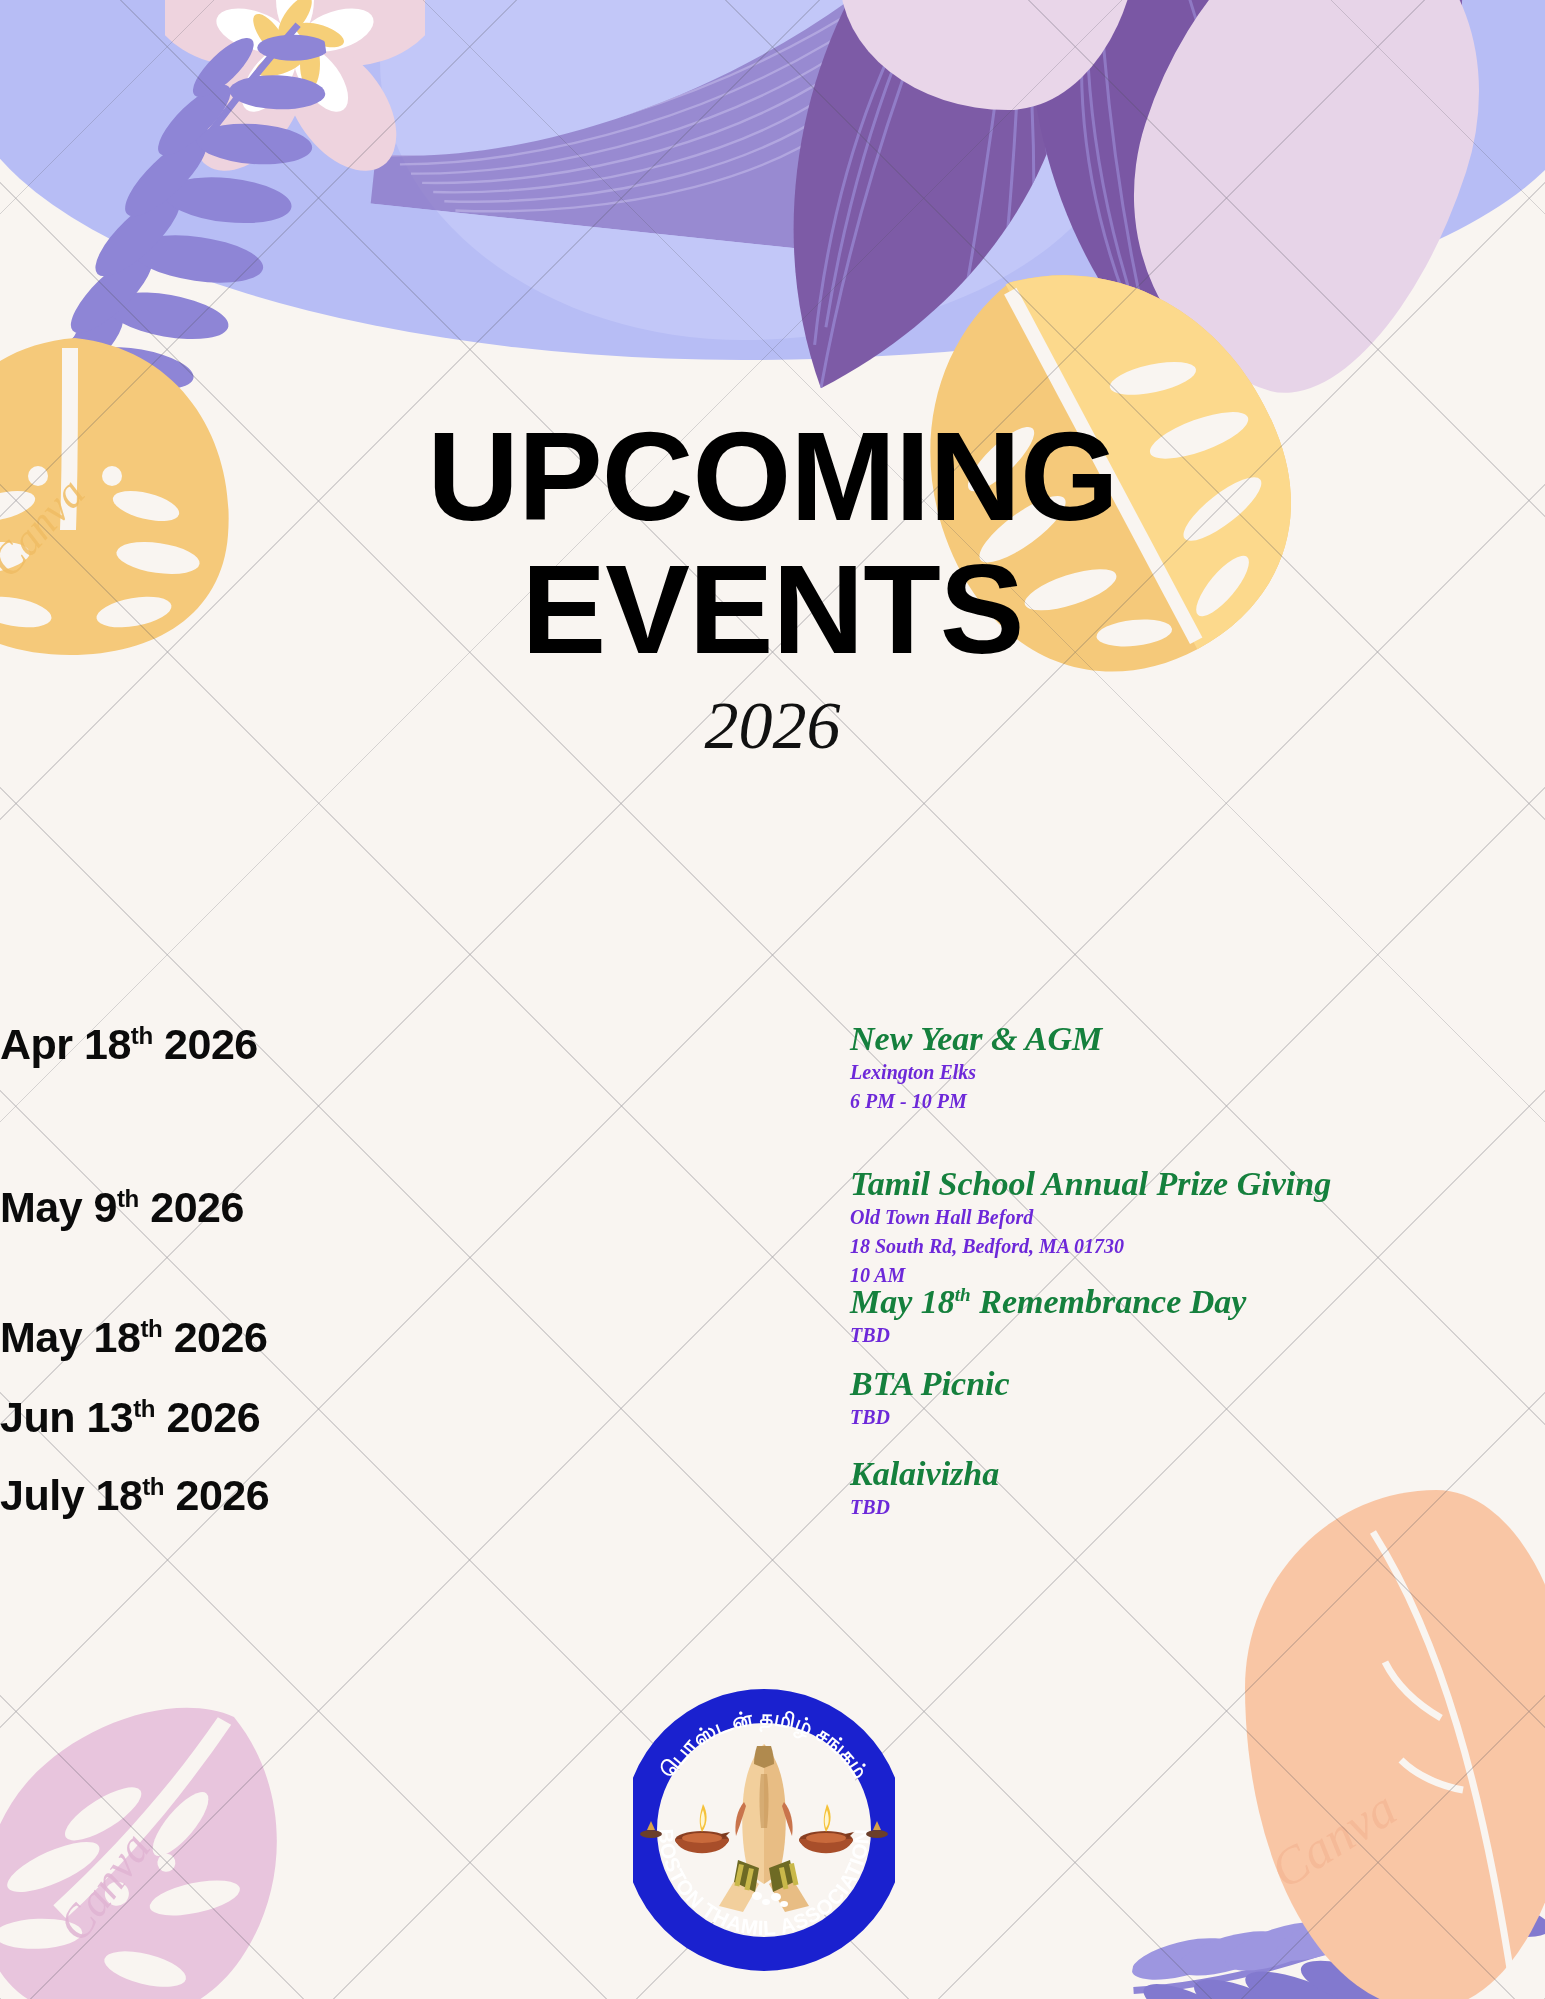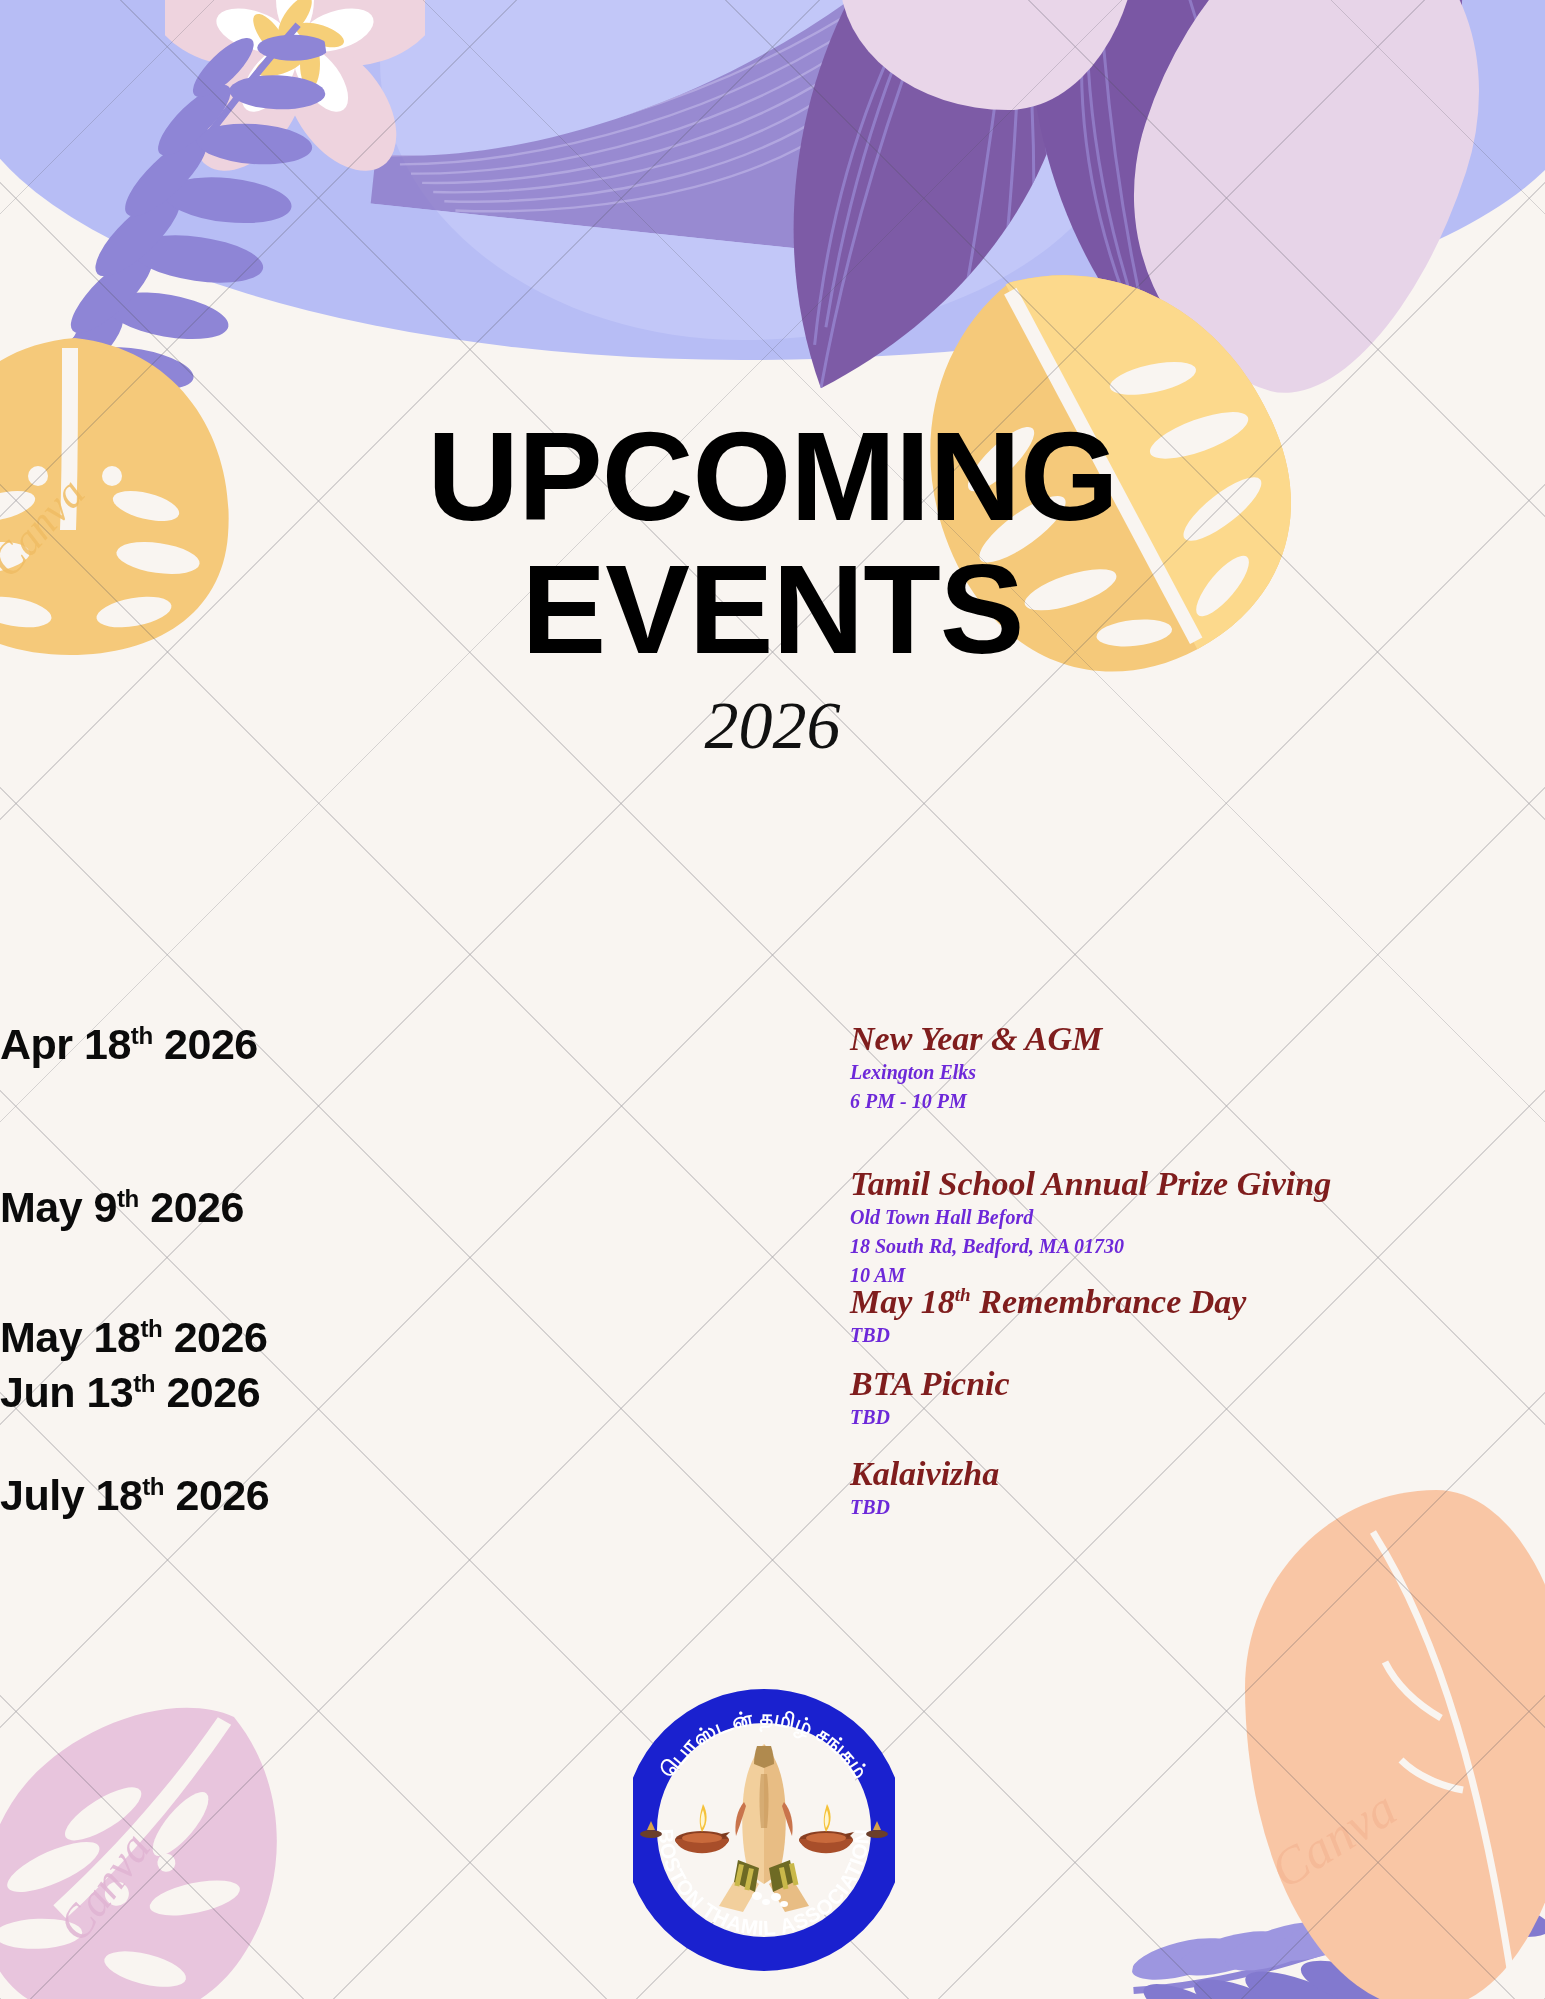--- a/index.html
+++ b/index.html
@@ -114,21 +114,21 @@
     white-space:nowrap;
   }
   .date sup{ font-size:.56em; vertical-align:super; font-weight:700; }
   .detail{
     position:absolute; left:850px; top:0; width:640px;
   }
   .ev-title{
     font-family:"Liberation Serif", serif;
     font-weight:700; font-style:italic;
     font-size:34px; line-height:1.12;
-    color:#7f1d1d; white-space:nowrap;
+    color:#15803d; white-space:nowrap;
   }
   .ev-title sup{ font-size:.56em; vertical-align:super; }
   .ev-line{
     font-family:"Liberation Serif", serif;
     font-weight:700; font-style:italic;
     font-size:20px; line-height:1.45;
     color:#6d28d9; white-space:nowrap;
   }
 
   
@@ -396,21 +396,21 @@
           <span>18</span><sup>th</sup>
           <span>2026</span>
         </div>
         <div class="detail">
           <div class="ev-title"><span>May 18</span><sup>th</sup><span> Remembrance Day</span></div>
           <div class="ev-line">TBD</div>
         </div>
       </div>
 
       <div class="event-row" style="top:345px;">
-        <div class="date" style="top:3px;">
+        <div class="date" style="top:28px;">
           <span>Jun</span>
           <span>13</span><sup>th</sup>
           <span>2026</span>
         </div>
         <div class="detail">
           <div class="ev-title">BTA Picnic</div>
           <div class="ev-line">TBD</div>
         </div>
       </div>
 

